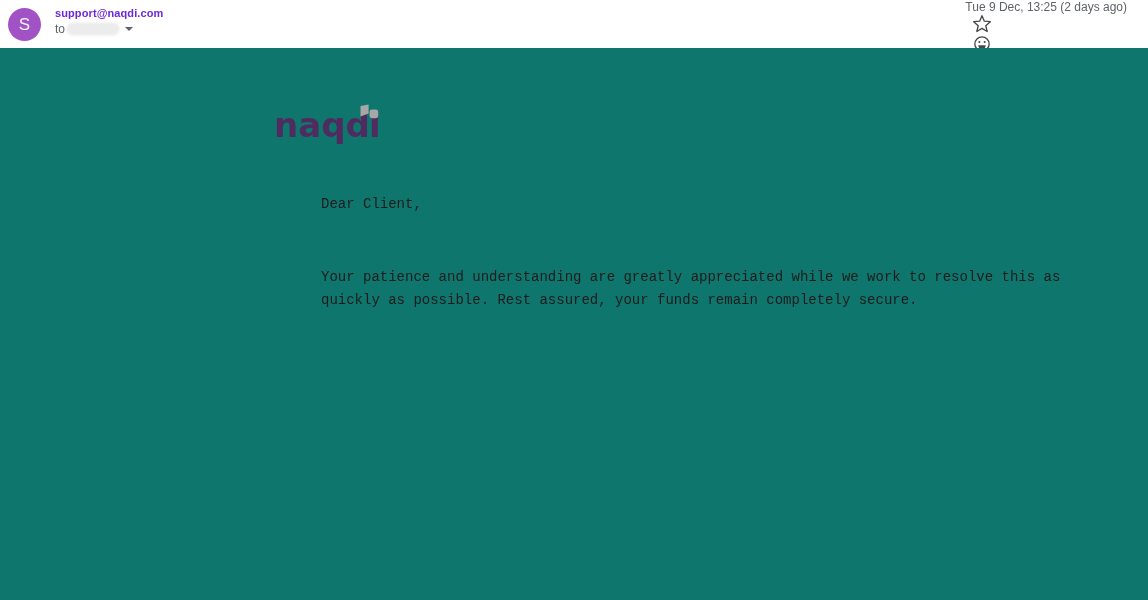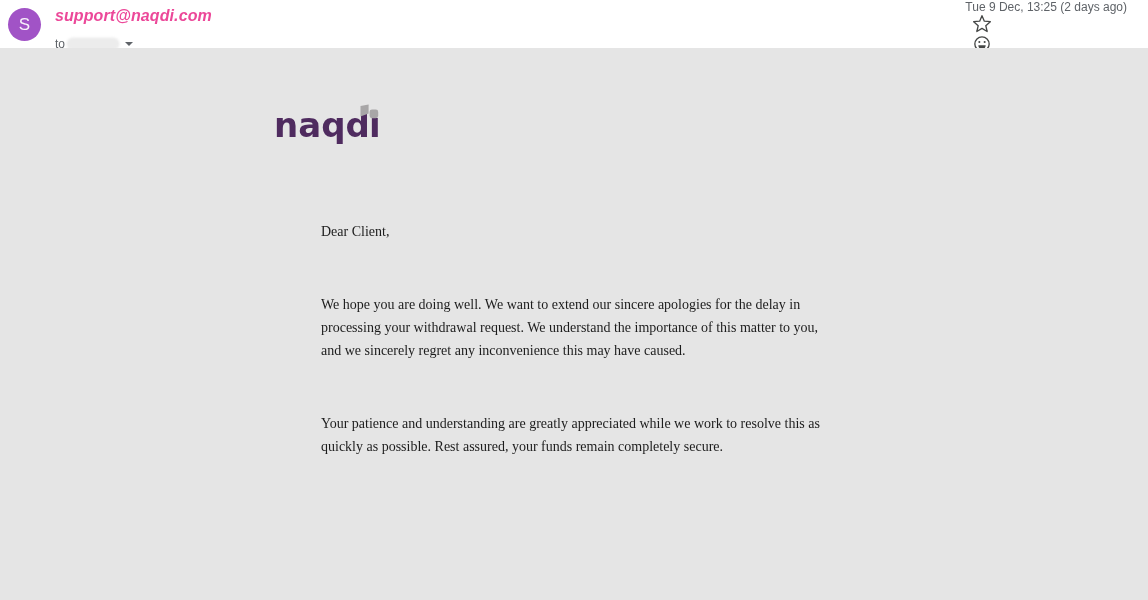--- a/index.html
+++ b/index.html
@@ -9,49 +9,49 @@
   }
 
   
   .header{position:absolute;top:0;left:0;right:0;height:48px;background:#fff;}
   .avatar{
     position:absolute;left:8px;top:8px;width:33px;height:33px;border-radius:50%;
     background:#a153c6;color:#f9f4fb;display:flex;align-items:center;justify-content:center;
     font-size:17px;line-height:1;cursor:pointer;
   }
   .sender-block{position:absolute;left:55px;top:7px;}
-  .sender-name{font-size:16px;font-weight:700;color:#ec4899;letter-spacing:.1px;font-style:italic;}
-  .to-line{margin-top:12px;font-size:12px;color:#5f6368;display:flex;align-items:center;height:14px;}
+  .sender-name{font-size:11px;font-weight:700;color:#6d28d9;letter-spacing:.1px;}
+  .to-line{margin-top:3px;font-size:12px;color:#5f6368;display:flex;align-items:center;height:14px;}
   .redacted{
     display:inline-block;width:52px;height:12px;margin-left:2px;border-radius:6px;
     background:#ececec;box-shadow:0 0 2px #e3e3e3;filter:blur(1.2px);
   }
   .caret-down{
     display:inline-block;margin-left:6px;width:0;height:0;
     border-left:4px solid transparent;border-right:4px solid transparent;
     border-top:4.5px solid #5f6368;cursor:pointer;
   }
   .header-right{
     position:absolute;right:8px;top:0;height:34px;display:flex;align-items:flex-start;flex-direction:column;
   }
   .date-text{font-size:12px;color:#5f6368;margin-right:13px;white-space:nowrap;}
   .icon-btn{
     width:20px;height:20px;margin:0 7px;display:flex;align-items:center;justify-content:center;
     cursor:pointer;flex:none;
   }
   .icon-btn svg{display:block;}
 
   
-  .email-body{position:absolute;left:0;top:48px;right:0;bottom:0;background:#e5e5e5;}
+  .email-body{position:absolute;left:0;top:48px;right:0;bottom:0;background:#0f766e;}
   .logo{position:absolute;left:274px;top:56px;cursor:default;}
   .logo-text{
     font-family:"DejaVu Sans",sans-serif;font-weight:700;font-size:34px;fill:#4f2b5f;
   }
-  .text-col{position:absolute;left:321px;top:172px;color:#1c1c1c;
-    font-family:Liberation Serif, serif;font-size:14px;line-height:23px;}
+  .text-col{position:absolute;left:321px;top:145px;color:#1c1c1c;
+    font-family:Liberation Mono, monospace;font-size:14px;line-height:23px;}
   .text-col p{margin:0 0 50px 0;white-space:pre-line;}
   .text-col p:last-child{margin-bottom:8px;}
 </style>
 </head>
 <body>
 
 <div class="screen">
 
   <div class="header">
 
@@ -109,22 +109,19 @@
       <svg width="116" height="44" viewBox="0 0 116 44">
         <text x="0" y="33" class="logo-text">naqd</text>
         <text x="95" y="33" class="logo-text">ı</text>
         <polygon points="86.5,2 94.6,0.5 94.6,9.5 86.5,12.5" fill="#a8a6a7"></polygon>
         <rect x="95.6" y="5.6" width="8.6" height="8.6" rx="2.4" fill="#a8a6a7"></rect>
       </svg>
     </div>
 
     <div class="text-col">
       <p>Dear Client,</p>
-      <p>We hope you are doing well. We want to extend our sincere apologies for the delay in
-processing your withdrawal request. We understand the importance of this matter to you,
-and we sincerely regret any inconvenience this may have caused.</p>
       <p>Your patience and understanding are greatly appreciated while we work to resolve this as
 quickly as possible. Rest assured, your funds remain completely secure.</p>
 
     </div>
 
   </div>
 </div>
 
 </body></html>

